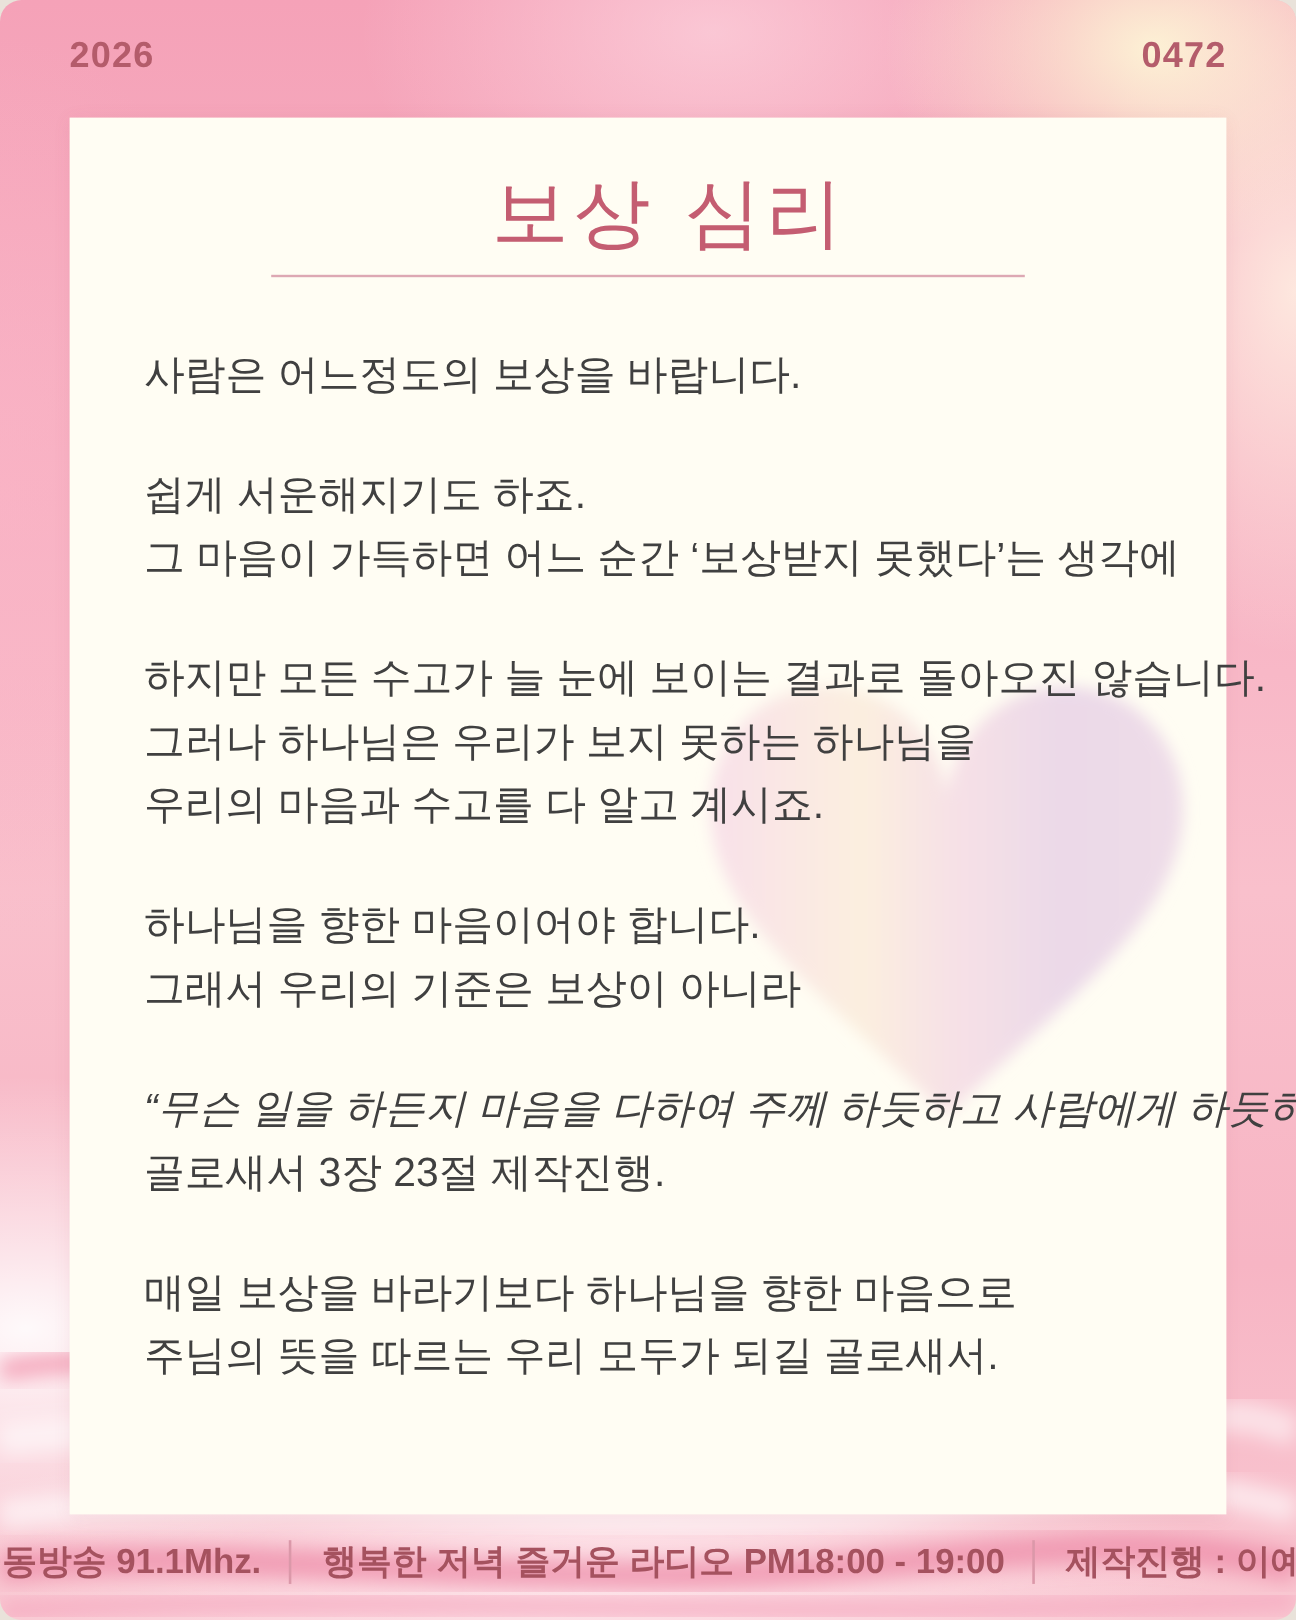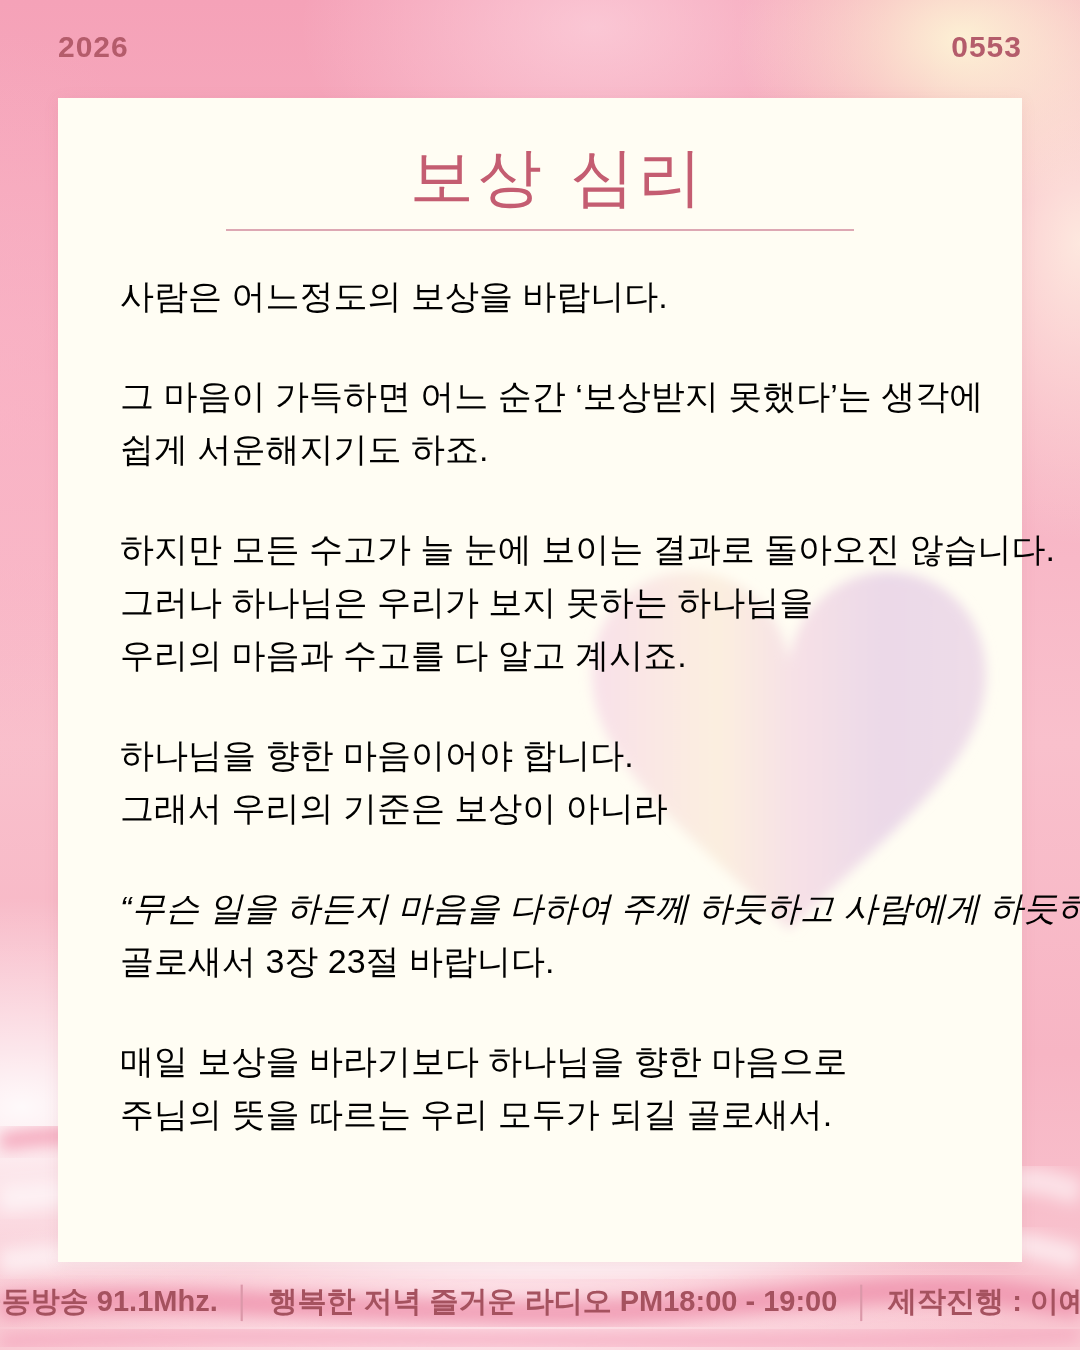--- a/index.html
+++ b/index.html
@@ -1,19 +1,19 @@
 <!DOCTYPE html>
 <html><head>
 <meta charset="utf-8">
 <style>
   * { margin:0; padding:0; box-sizing:border-box; }
   html,body { background:#e9e2da; }
   .page {
     position:relative; width:1080px; height:1350px; margin:0 auto;
-    overflow:hidden; font-family:"Liberation Sans", sans-serif;
+    overflow:hidden; font-family:"Liberation Sans", sans-serif;border-radius:18px;
   }
   
   .bg {
     position:absolute; inset:0;
     background:
       radial-gradient(ellipse 320px 240px at 89% 3%,  rgba(253,245,214,.95), rgba(253,245,214,0) 70%),
       radial-gradient(ellipse 260px 420px at 100% 18%, rgba(255,242,228,.85), rgba(255,242,228,0) 72%),
       radial-gradient(ellipse 420px 260px at 55% 2%,  rgba(255,228,235,.55), rgba(255,228,235,0) 70%),
       radial-gradient(ellipse 500px 300px at 2% 82%,  rgba(255,255,255,.92), rgba(255,255,255,0) 70%),
       radial-gradient(ellipse 700px 220px at 45% 97%, rgba(255,238,242,.75), rgba(255,238,242,0) 75%),
@@ -37,22 +37,22 @@
     position:absolute; left:0; top:36px; width:100%;
     text-align:center; font-family:"DejaVu Serif", serif;
     font-size:64px; font-weight:500; color:#c45d71; letter-spacing:4px;padding-left:36px;
   }
   .title-divider {
     position:absolute; left:168px; top:131px; width:628px; height:2px;
     background:#dda8b3;
   }
   .heart-wrap { position:absolute; left:516px; top:452px; width:430px; height:402px; z-index:1; }
   .content {
-    position:absolute; left:62px; top:172px; width:845px; z-index:2;
-    color:#000000; font-size:34px;
+    position:absolute; left:62px; top:188px; width:845px; z-index:2;
+    color:#404040; font-size:34px;
   }
   .content p { margin:0 0 47px; }
   .content .line { display:block; line-height:53px; white-space:nowrap; }
   .content .italic { font-style:italic; }
   .footer {
     position:absolute; left:0; top:1282px; width:100%; z-index:2;
     display:flex; justify-content:center; align-items:center; gap:16px;
     font-size:29px; font-weight:700; color:#a5525f; white-space:nowrap;
   }
   .footer .sep { color:#db98a9; font-weight:400; font-size:30px; }
@@ -71,21 +71,21 @@
       </filter>
     </defs>
     <path d="M0,150 C280,118 560,172 820,148 S1020,128 1080,142" fill="none" stroke="rgba(255,255,255,0.55)" stroke-width="26" filter="url(#soft)"></path>
     <path d="M0,92 C120,70 220,110 330,96" fill="none" stroke="rgba(243,150,175,0.8)" stroke-width="18" filter="url(#soft)"></path>
     <path d="M0,212 C250,182 520,232 760,208 S1000,188 1080,208" fill="none" stroke="rgba(255,255,255,0.6)" stroke-width="24" filter="url(#soft)"></path>
     <path d="M0,256 C200,236 460,278 700,256 S960,234 1080,256" fill="none" stroke="rgba(238,140,168,0.75)" stroke-width="26" filter="url(#soft)"></path>
     <path d="M0,292 C300,276 620,302 1080,284" fill="none" stroke="rgba(245,168,190,0.8)" stroke-width="16" filter="url(#soft)"></path>
   </svg>
 
   <div class="corner-date left">2026</div>
-  <div class="corner-date right">0553</div>
+  <div class="corner-date right">0472</div>
 
   <div class="card">
 
     <div class="card-title">보상 심리</div>
     <div class="title-divider"></div>
 
     <div class="heart-wrap">
       <svg width="430" height="402" viewBox="0 0 430 402">
         <defs>
           <linearGradient id="heartGrad" x1="0" y1="0" x2="1" y2="0">
@@ -107,35 +107,35 @@
              C 412 68, 372 22, 314 22
              C 262 22, 222 62, 215 112 Z"></path>
       </svg>
     </div>
 
     <div class="content">
       <p>
         <span class="line">사람은 어느정도의 보상을 바랍니다.</span>
       </p>
       <p>
+        <span class="line">쉽게 서운해지기도 하죠.</span>
         <span class="line">그 마음이 가득하면 어느 순간 ‘보상받지 못했다’는 생각에</span>
-        <span class="line">쉽게 서운해지기도 하죠.</span>
       </p>
       <p>
         <span class="line">하지만 모든 수고가 늘 눈에 보이는 결과로 돌아오진 않습니다.</span>
         <span class="line">그러나 하나님은 우리가 보지 못하는 하나님을</span>
         <span class="line">우리의 마음과 수고를 다 알고 계시죠.</span>
       </p>
       <p>
         <span class="line">하나님을 향한 마음이어야 합니다.</span>
         <span class="line">그래서 우리의 기준은 보상이 아니라</span>
       </p>
       <p>
         <span class="line italic">“무슨 일을 하든지 마음을 다하여 주께 하듯하고 사람에게 하듯하지 말라”</span>
-        <span class="line">골로새서 3장 23절 바랍니다.</span>
+        <span class="line">골로새서 3장 23절 제작진행.</span>
       </p>
       <p>
         <span class="line">매일 보상을 바라기보다 하나님을 향한 마음으로</span>
         <span class="line">주님의 뜻을 따르는 우리 모두가 되길 골로새서.</span>
       </p>
     </div>
   </div>
 
   <div class="footer">
     <span>전북극동방송 91.1Mhz.</span>

